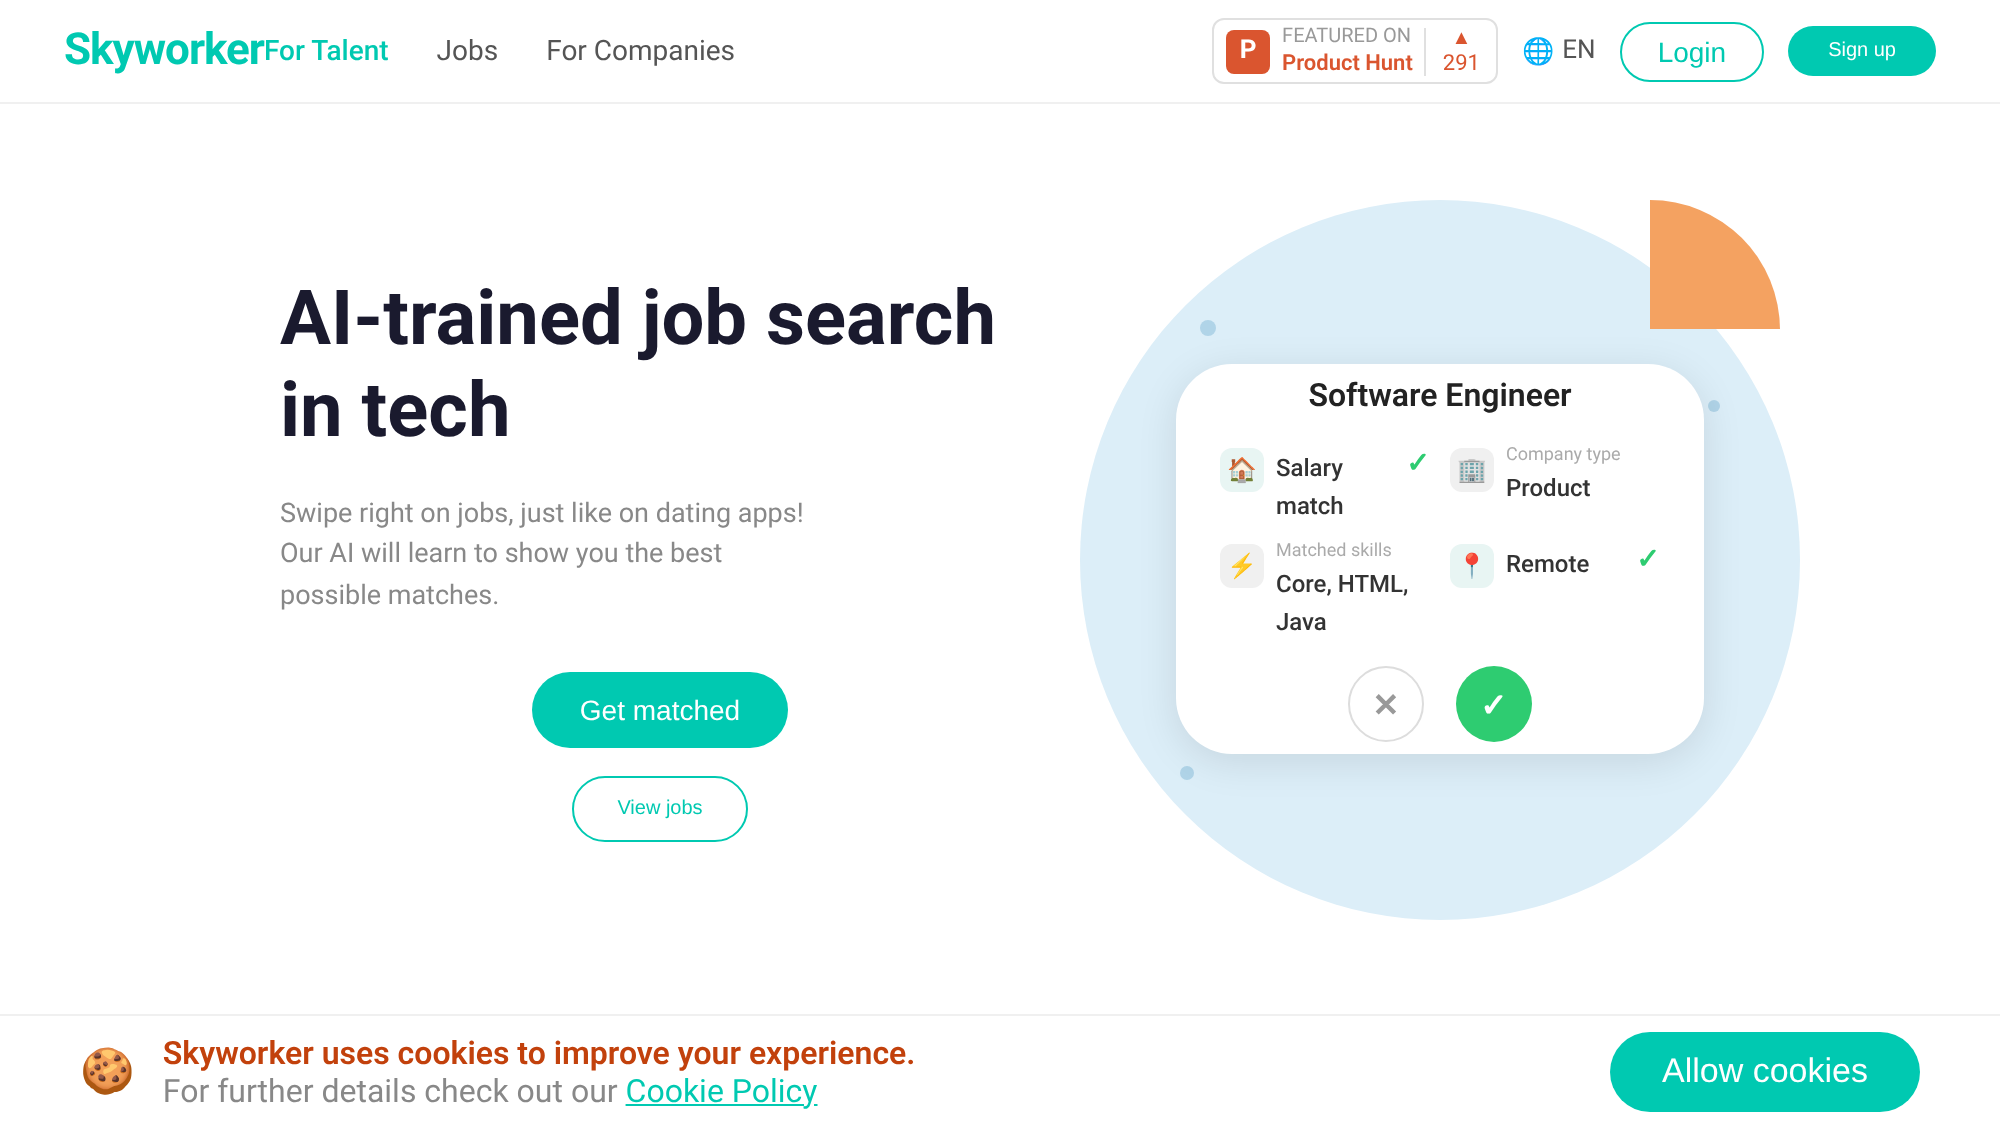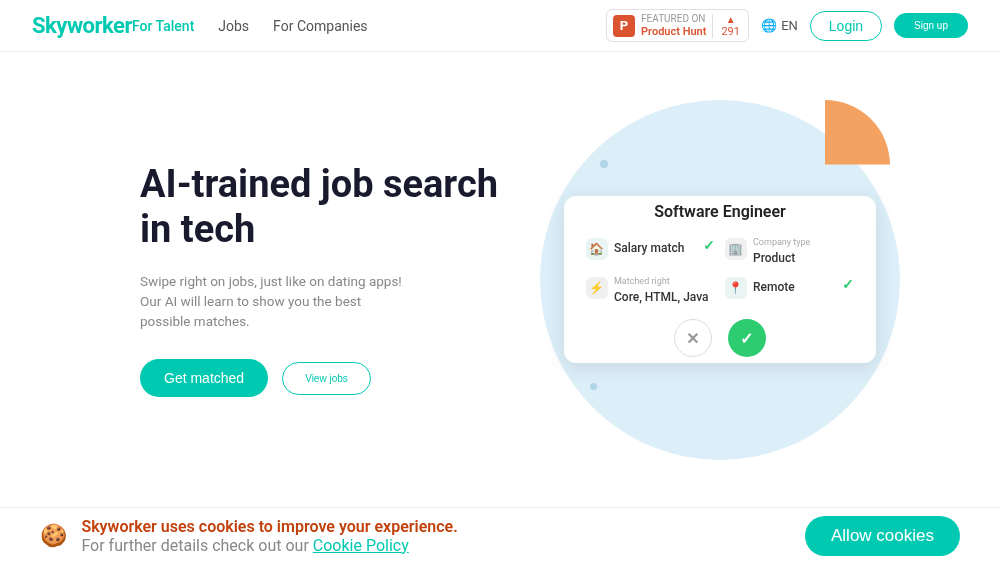--- a/index.html
+++ b/index.html
@@ -111,21 +111,21 @@
       line-height: 1.2;
       margin-bottom: 18px;
     }
     .hero-subtitle {
       font-size: 13.5px;
       color: #888;
       line-height: 1.5;
       margin-bottom: 28px;
       max-width: 270px;
     }
-    .hero-buttons { display: flex; gap: 14px; align-items: center; }
+    .hero-buttons { display: flex; gap: 14px; align-items: center; flex-direction: column; }
     .btn-get-matched {
       background: #00c9b1;
       color: #fff;
       border: none;
       padding: 11px 24px;
       border-radius: 25px;
       font-size: 14px;
       font-weight: 500;
       cursor: pointer;
     }
@@ -168,23 +168,23 @@
       width: 130px;
       height: 130px;
       background: #f4a261;
       border-radius: 50%;
       clip-path: polygon(50% 0%, 100% 0%, 100% 50%, 50% 50%);
     }
 
     
     .job-card {
       background: #fff;
-      border-radius: 12px;
+      border-radius: 28px;
       padding: 6px 22px;
-      width: 312px;
+      width: 264px;
       box-shadow: 0 4px 20px rgba(0,0,0,0.1);
       position: relative;
       z-index: 5;
     }
     .job-card-title {
       font-size: 16px;
       font-weight: 600;
       color: #222;
       text-align: center;
       margin-bottom: 16px;
@@ -357,21 +357,21 @@
             <div class="jc-icon" style="background:#f0f0f0;color:#777;">🏢</div>
             <div class="jc-info">
               <span class="jc-label">Company type</span>
               <span class="jc-value">Product</span>
             </div>
           </div>
 
           <div class="job-card-item">
             <div class="jc-icon" style="background:#f0f0f0;color:#777;">⚡</div>
             <div class="jc-info">
-              <span class="jc-label">Matched right</span>
+              <span class="jc-label">Matched skills</span>
               <span class="jc-value">Core, HTML, Java</span>
             </div>
           </div>
 
           <div class="job-card-item">
             <div class="jc-icon">📍</div>
             <div class="jc-info">
               <span class="jc-value">Remote</span>
             </div>
             <span class="jc-check">✓</span>

